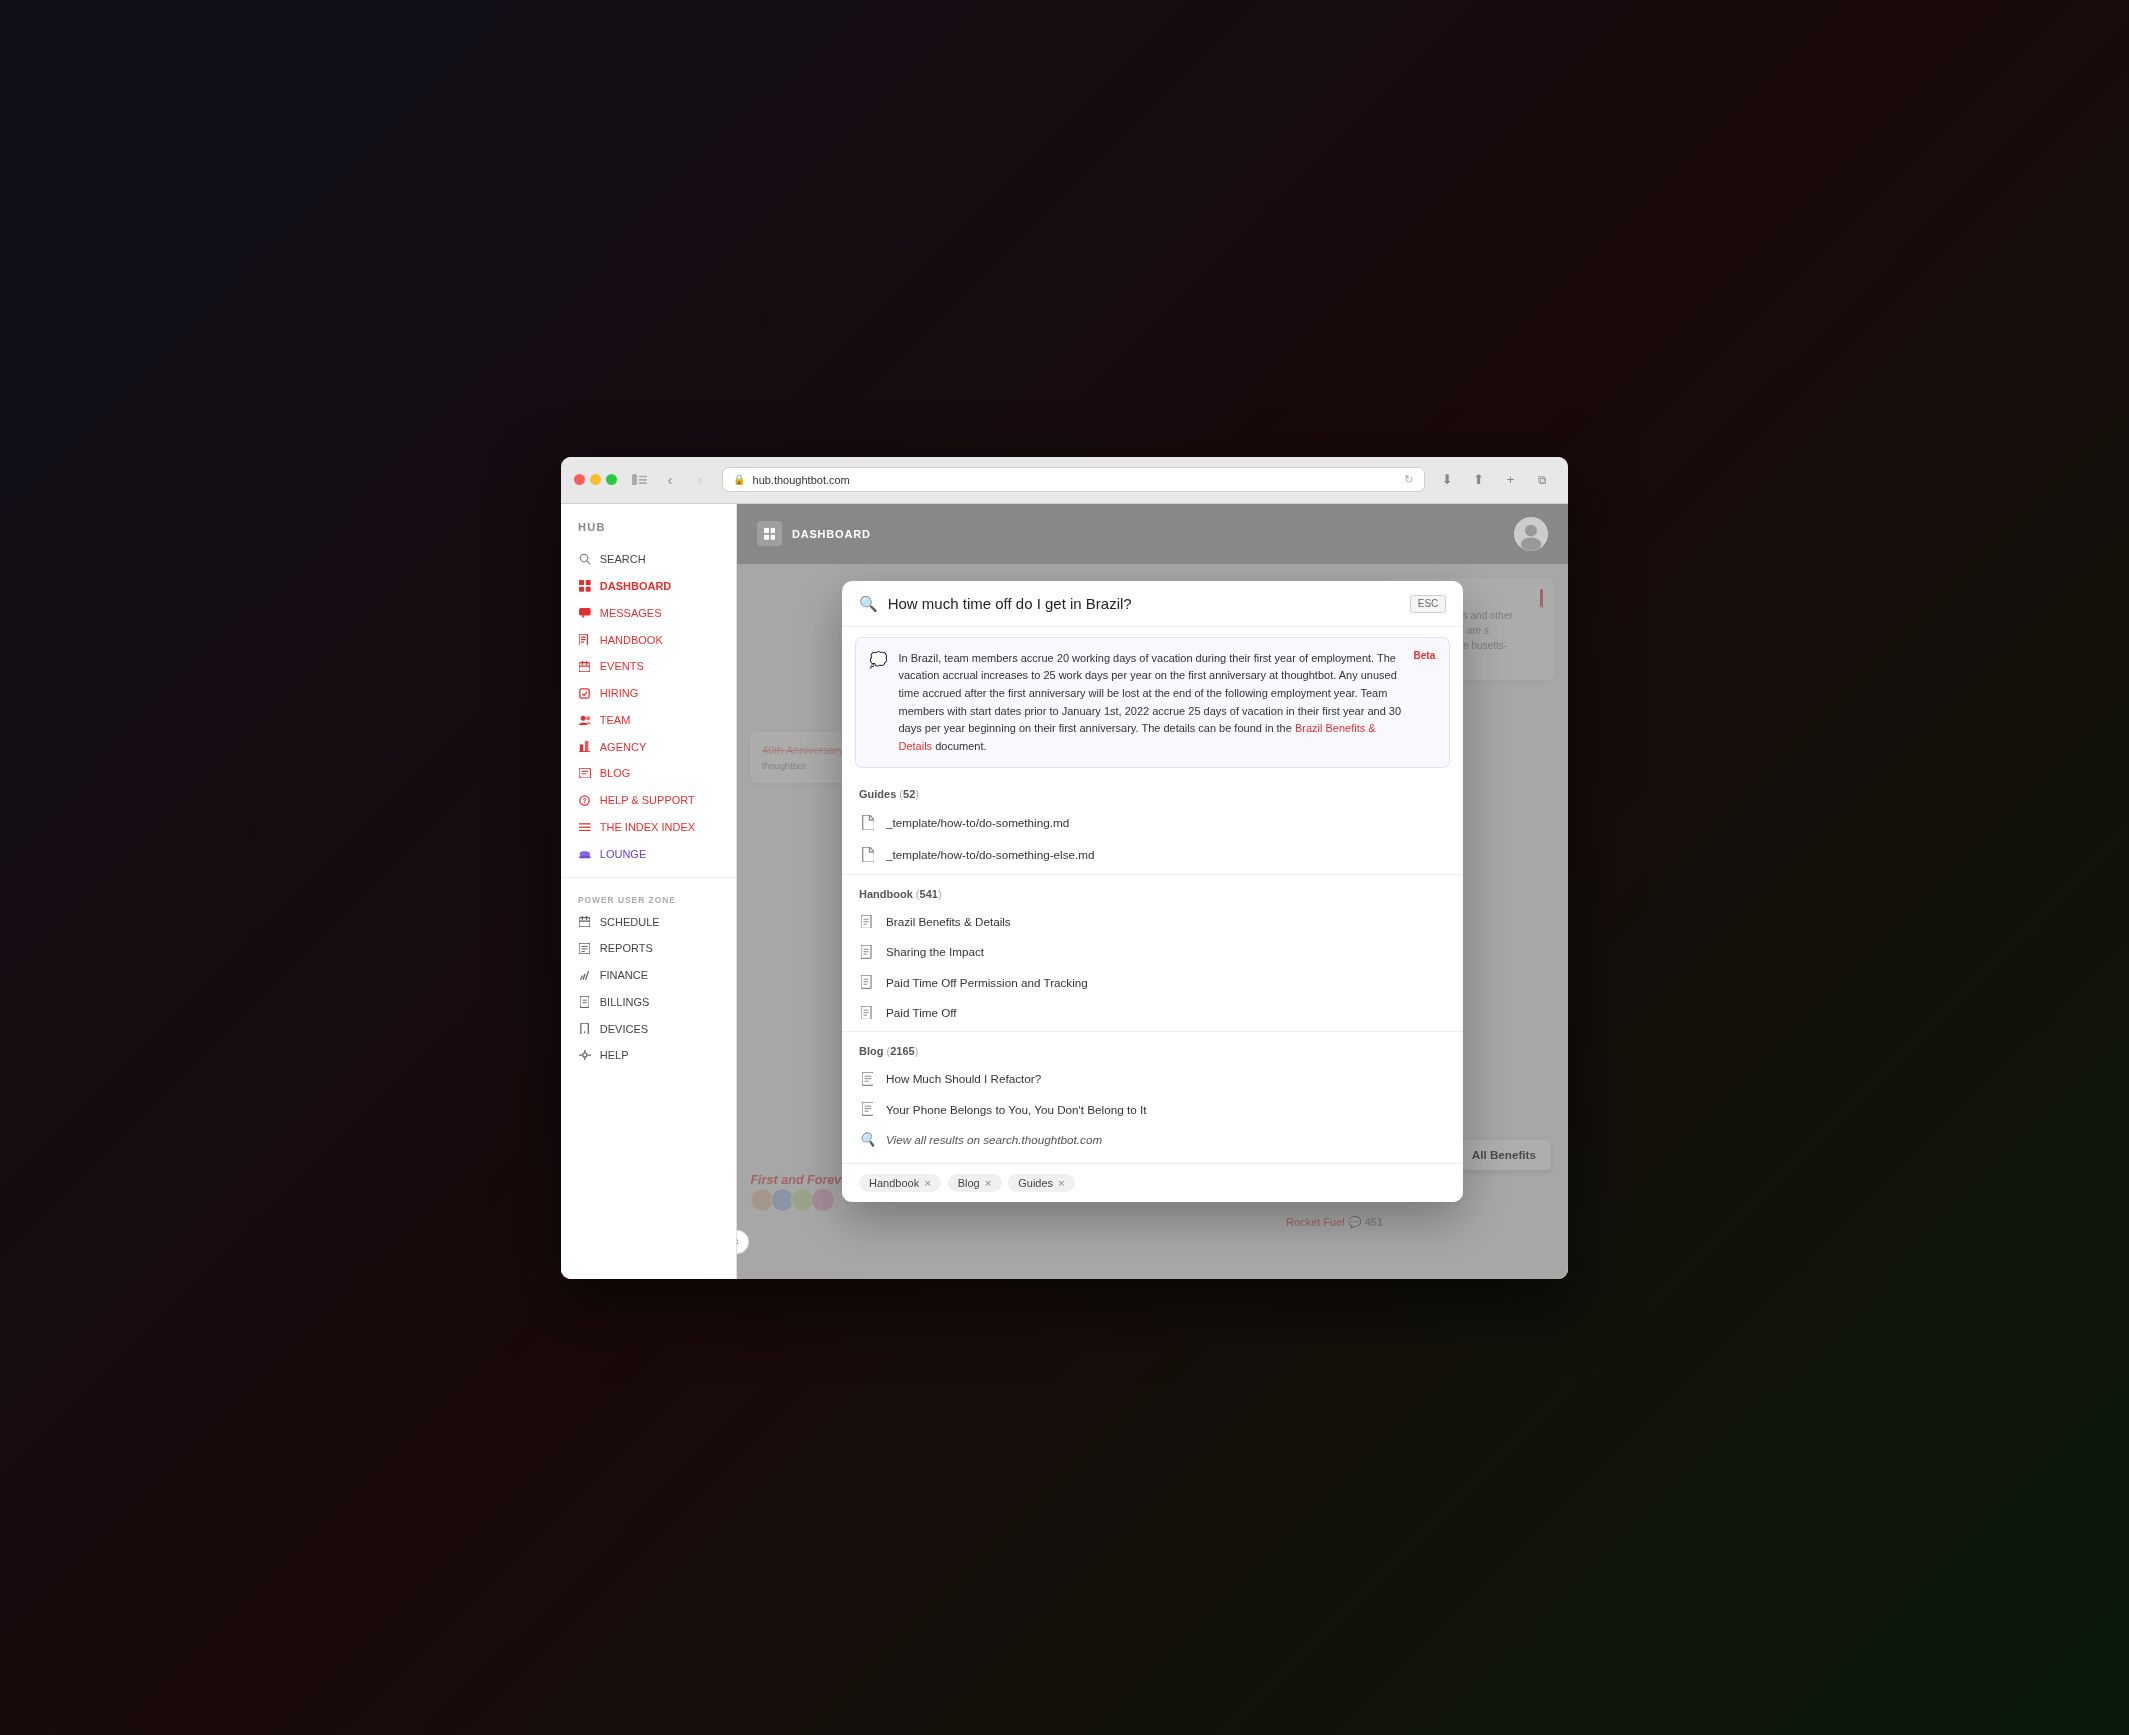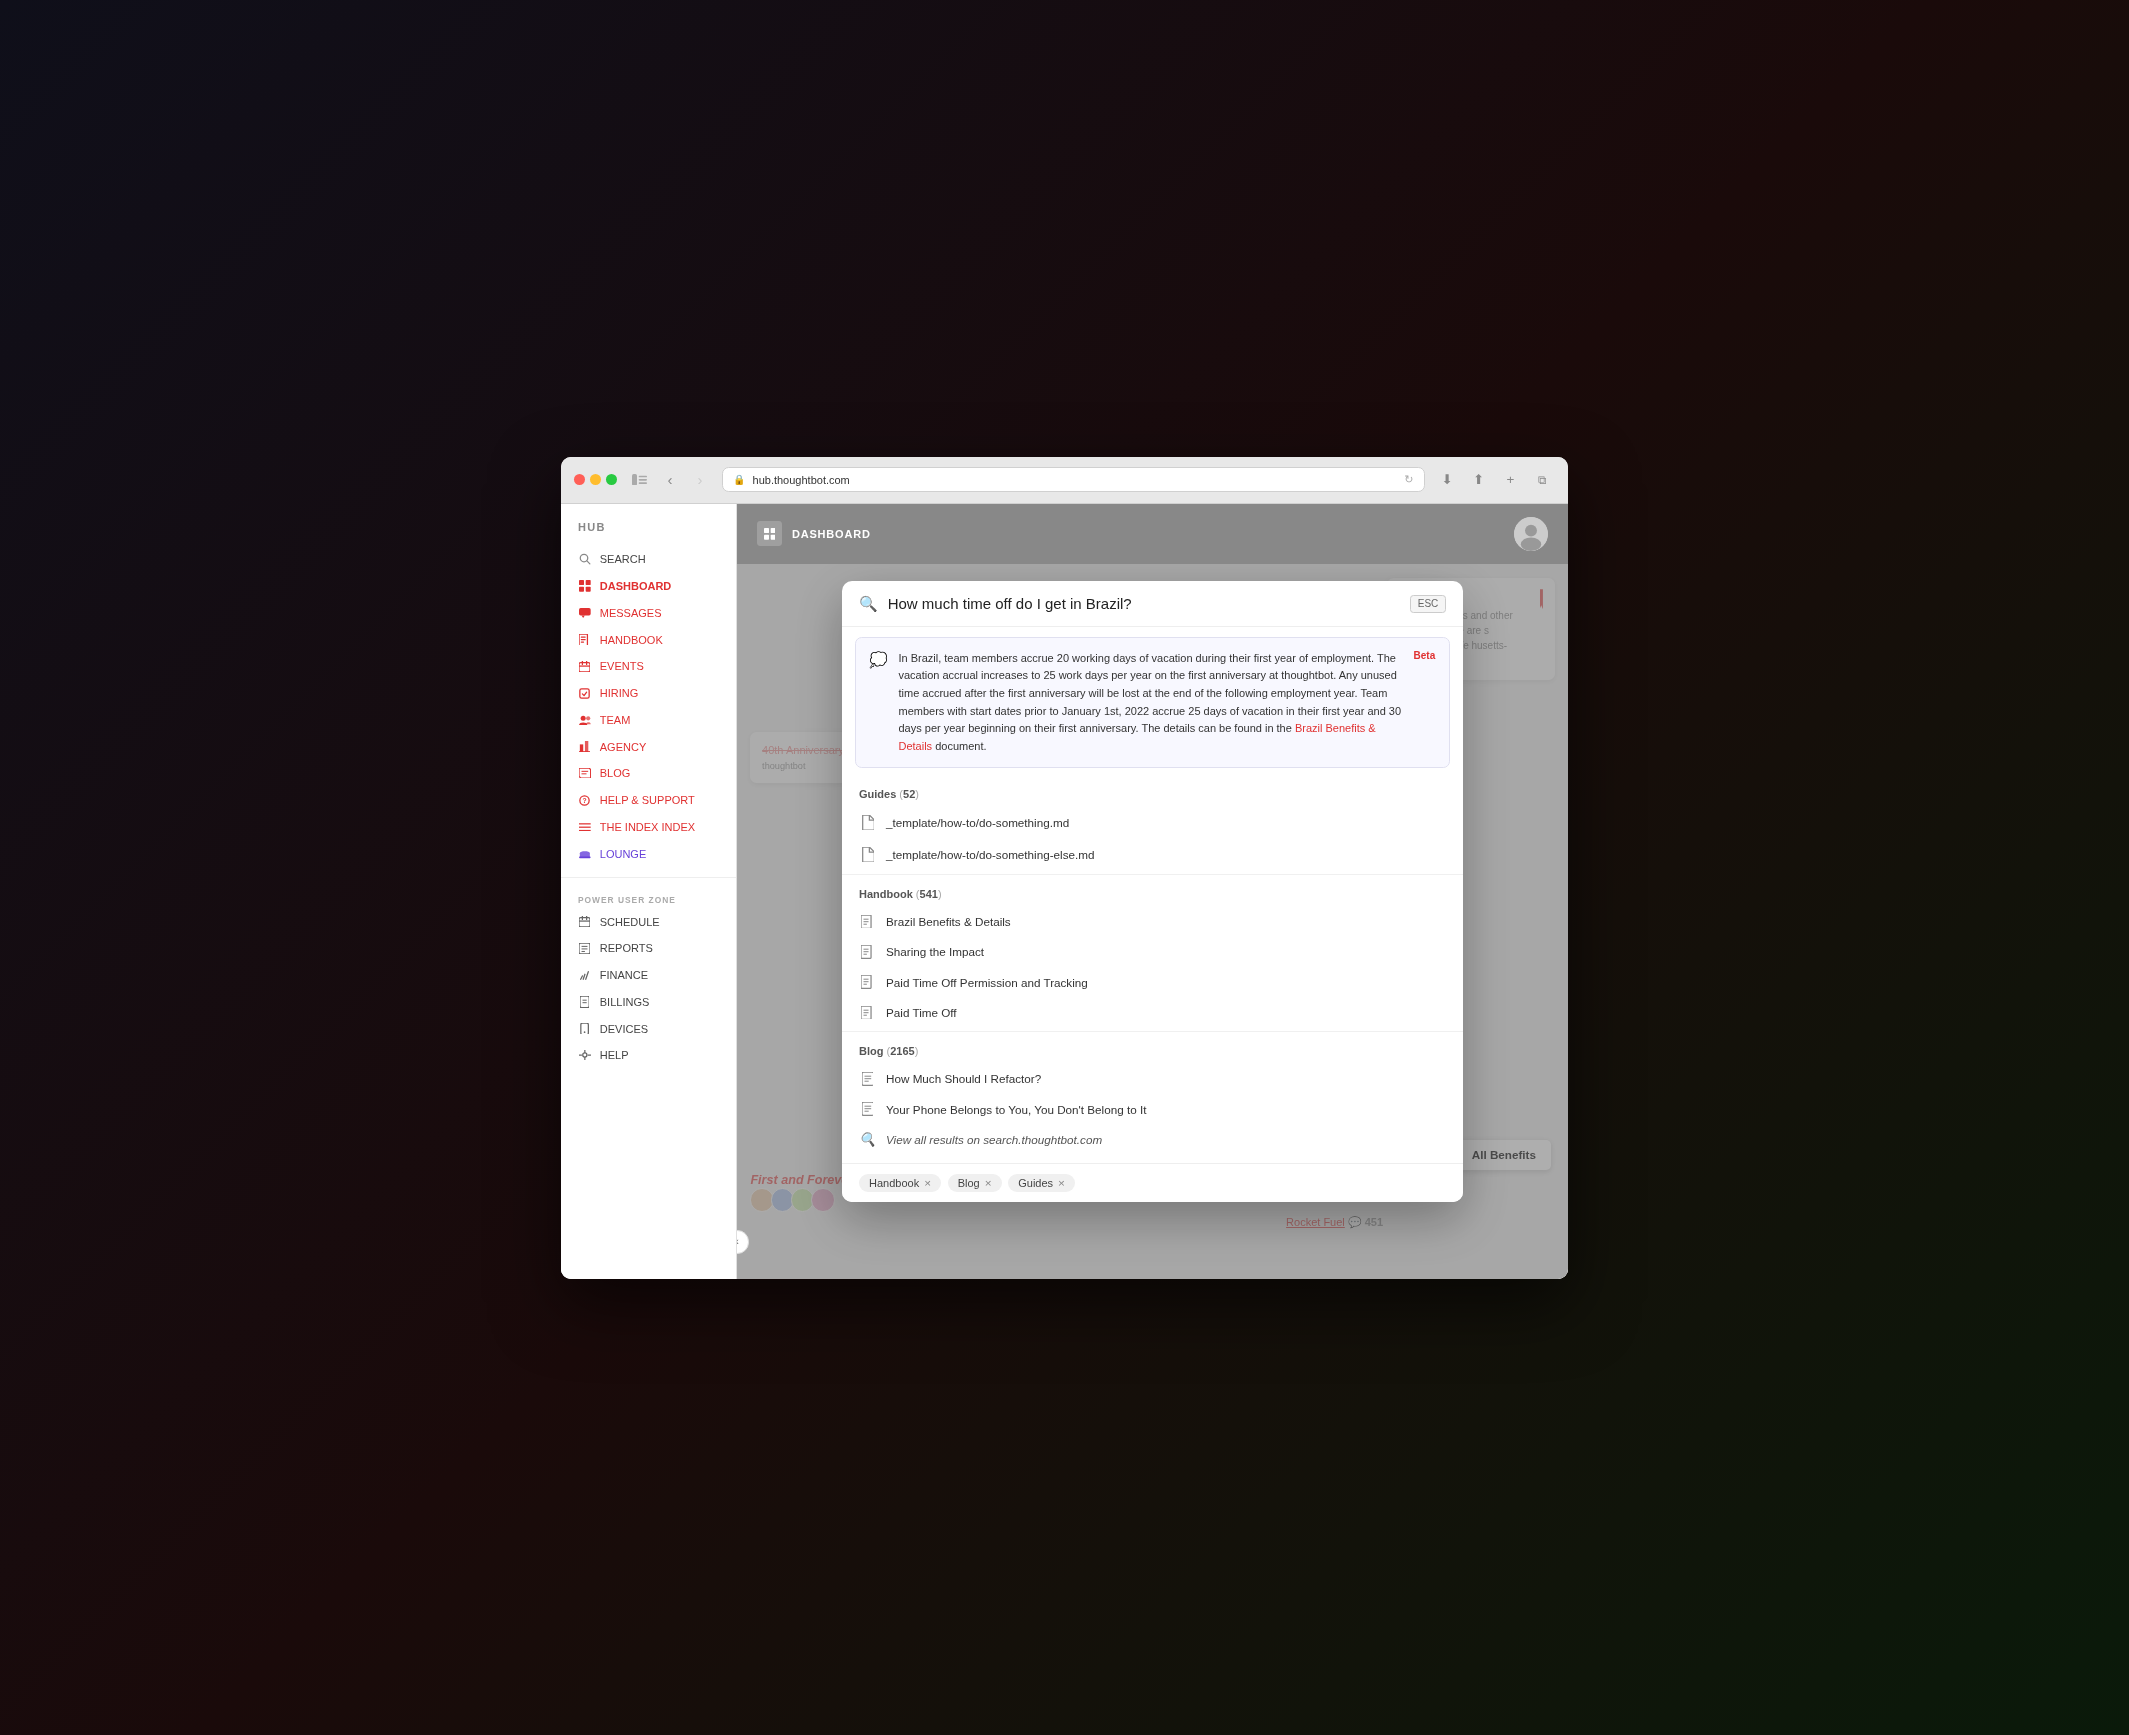--- a/index.html
+++ b/index.html
@@ -706,21 +706,21 @@
             <div style="width:23.5px; height:23.5px; border-radius:50%; background:#c4e8a0; border:1.7px solid white; margin-left:-6.7px;"></div>
             <div style="width:23.5px; height:23.5px; border-radius:50%; background:#e8a0c4; border:1.7px solid white; margin-left:-6.7px;"></div>
           </div>
 
           <div style="position:absolute; bottom:101px; right:185px; font-size:11px; color:#888; display:flex; align-items:center; gap:3.4px;">
             <span>💬</span>
               <span>2337</span>
           </div>
 
           <div style="position:absolute; bottom:50px; right:185px; font-size:11px;">
-            <span style="color:#e03131; text-decoration:underline;">Rocket Fuel</span>
+            <span style="color:#e03131; ">Rocket Fuel</span>
             <span style="color:#888; margin-left:0;font-weight:bold;">💬 <span>451</span></span>
           </div>
 
           <div style="position:absolute; bottom:92px; left:13.4px; font-size:12.6px; color:#e03131; font-weight:600; font-style:italic;">First and Forever ERG Update</div>
         </div>
 
         <div style="position:absolute; bottom:109px; right:17px; opacity:0.7; z-index:5;">
           <div style="background:white; border-radius:5px; padding:8.4px 15px; font-size:11.7px; font-weight:600; color:#333; box-shadow: 0 1.7px 6.7px rgba(0,0,0,0.15);">All Benefits</div>
         </div>
 

